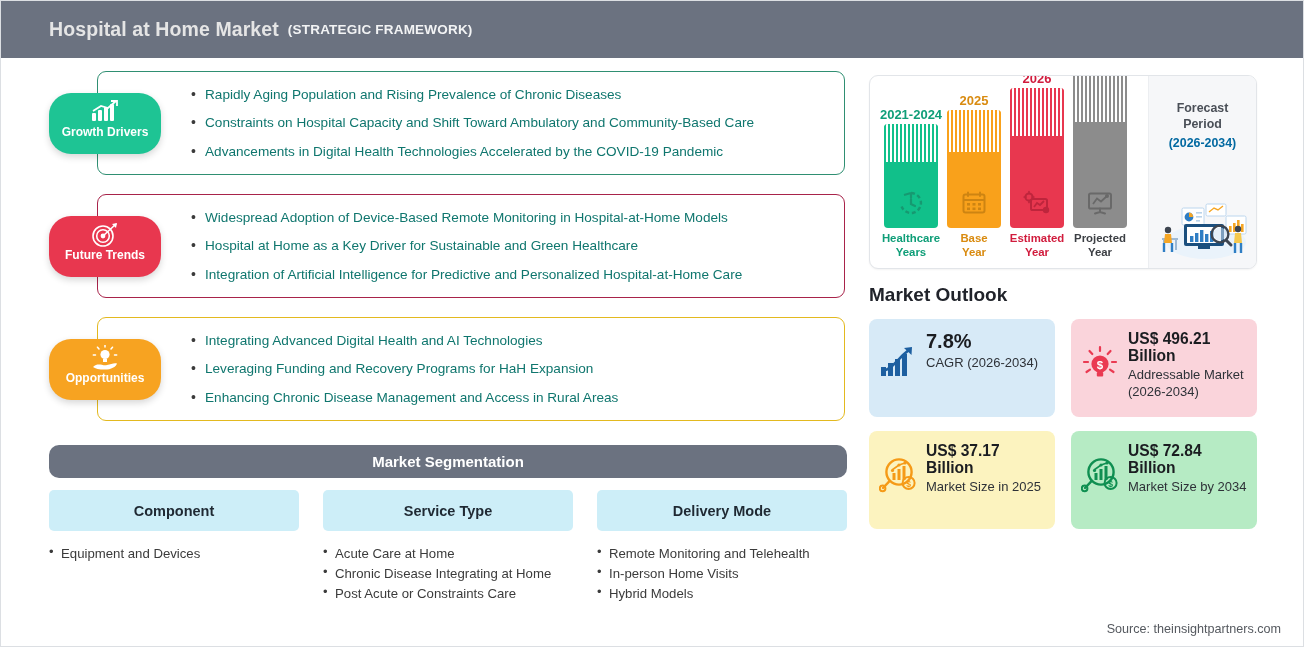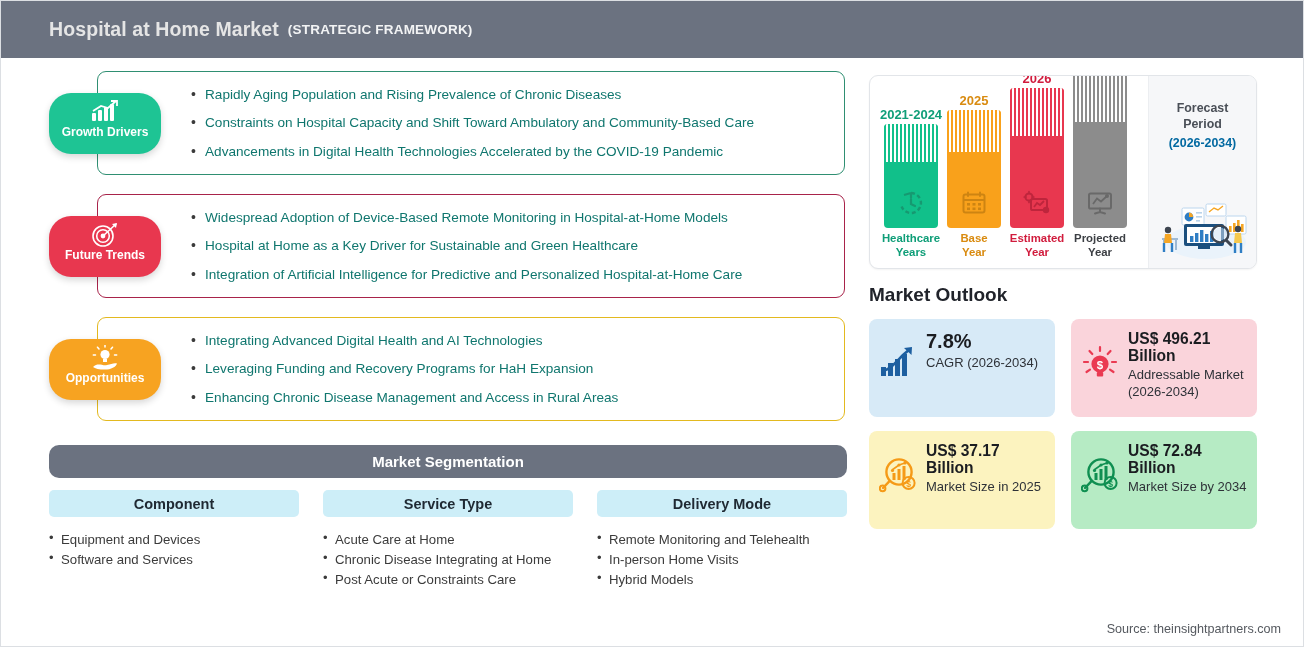--- a/index.html
+++ b/index.html
@@ -148,21 +148,21 @@
     color: #ffffff;
     font-size: 15px; font-weight: bold;
   }
   .seg-cols {
     display: flex;
     margin-top: 12px;
     gap: 24px;
   }
   .seg-col { width: 250px; }
   .seg-col-head {
-    height: 27px;
+    height: 41px;
     background: #cdeef8;
     border-radius: 5px;
     display: flex; align-items: center; justify-content: center;
     font-size: 14.5px; font-weight: bold;
     color: #1f2933;
   }
   .seg-list { margin-top: 13px; }
   .seg-item {
     position: relative;
     padding-left: 12px;
@@ -386,21 +386,20 @@
   </div>
 
   <div class="seg-wrap">
     <div class="seg-header">Market Segmentation</div>
     <div class="seg-cols">
 
       <div class="seg-col">
         <div class="seg-col-head">Component</div>
         <div class="seg-list">
           <div class="seg-item">Equipment and Devices</div>
-          <div class="seg-item">Software and Services</div>
         </div>
       </div>
 
       <div class="seg-col">
         <div class="seg-col-head">Service Type</div>
         <div class="seg-list">
           <div class="seg-item">Acute Care at Home</div>
           <div class="seg-item">Chronic Disease Integrating at Home</div>
           <div class="seg-item">Post Acute or Constraints Care</div>
         </div>

